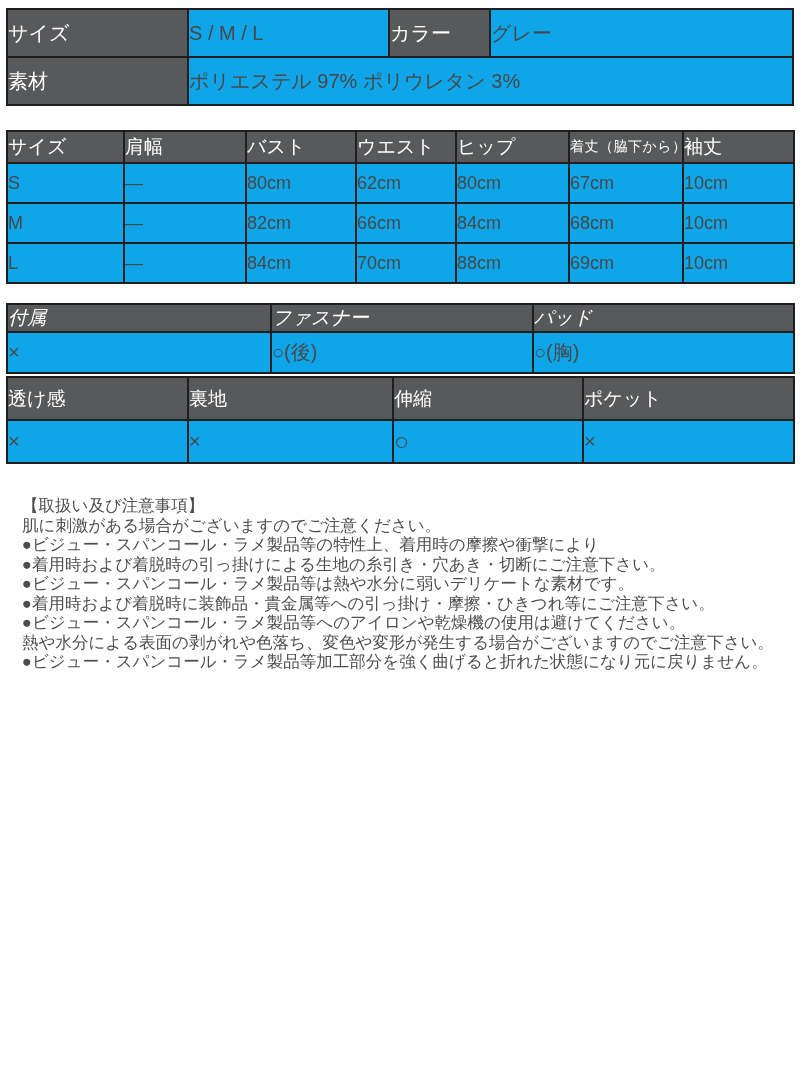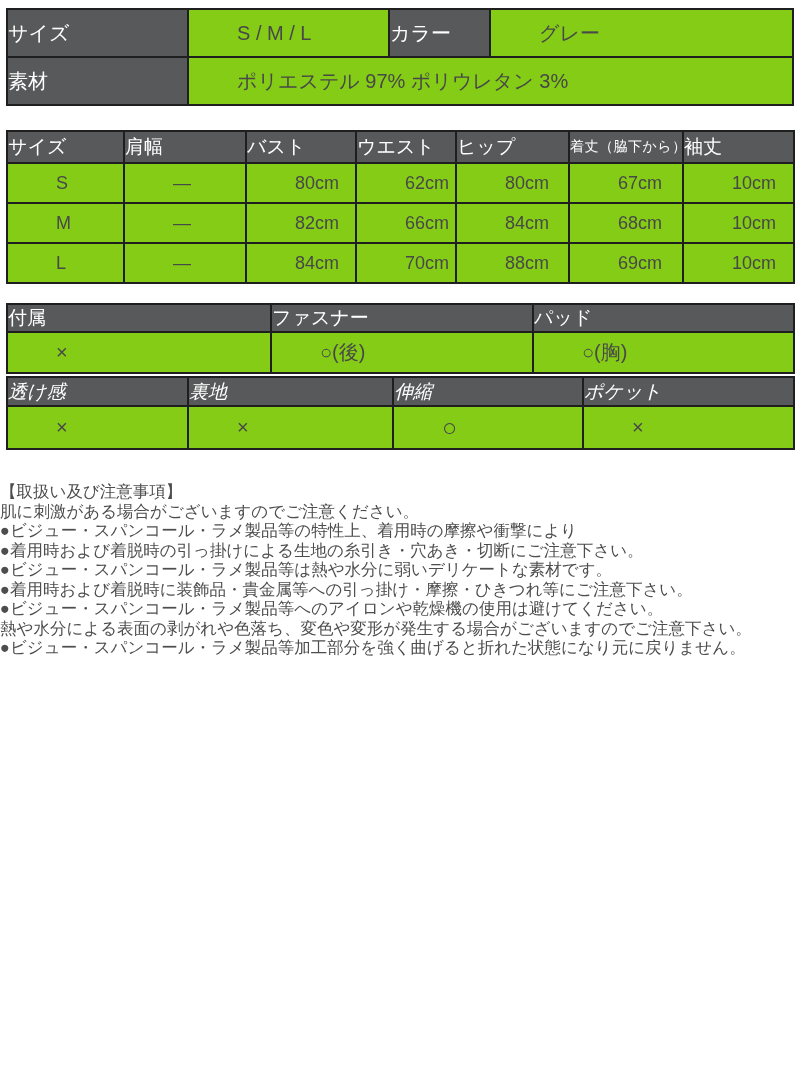--- a/index.html
+++ b/index.html
@@ -24,54 +24,55 @@
   th, td {
     border: 2px solid #1f1f1f;
     text-align: left;
     vertical-align: middle;
     padding: 0;
     overflow: hidden;
     white-space: nowrap;
     font-weight: normal;
   }
   thead th { background: #58595a; color: #ffffff; }
-  td, tbody th { color: #484848; background: #84cc16; padding-left: 48px; }
+  td, tbody th { color: #484848; background: #0ea5e9; }
 
   
   .t-info { width: 786px; margin-top: 8px; }
   .t-info tr { height: 48px; }
   .t-info th { background: #58595a; color: #ffffff; font-size: 20px; }
   .t-info td { font-size: 20px; }
 
   
   .t-size { width: 787px; margin-top: 24px; }
   .t-size thead tr { height: 32px; }
   .t-size tbody tr { height: 40px; }
   .t-size thead th { font-size: 19px; }
   .t-size thead th.small { font-size: 14px; letter-spacing: 0.5px; }
   .t-size tbody th, .t-size tbody td { font-size: 18px; }
 
   
   .t-spec1 { width: 787px; margin-top: 19px; }
-  .t-spec1 thead tr { height: 20px; }
+  .t-spec1 thead tr { height: 20px; font-style: italic; }
   .t-spec1 tbody tr { height: 41px; }
   .t-spec1 thead th { font-size: 19px; }
   .t-spec1 tbody td { font-size: 20px; }
 
   
   .t-spec2 { width: 787px; margin-top: 2px; }
-  .t-spec2 thead tr { height: 29px; font-style: italic; }
+  .t-spec2 thead tr { height: 43px; }
   .t-spec2 tbody tr { height: 43px; }
   .t-spec2 thead th { font-size: 19px; }
   .t-spec2 tbody td { font-size: 20px; }
   .t-spec2 tbody td.big { font-size: 25px; }
 
   
   .notes {
     margin-top: 32px;
+    margin-left: 22px;
     color: #4d4d4d;
     font-size: 16.5px;
     line-height: 19.5px;
   }
   .notes .line { white-space: nowrap; }
 </style>
 </head>
 <body>
 
 <div class="page">

